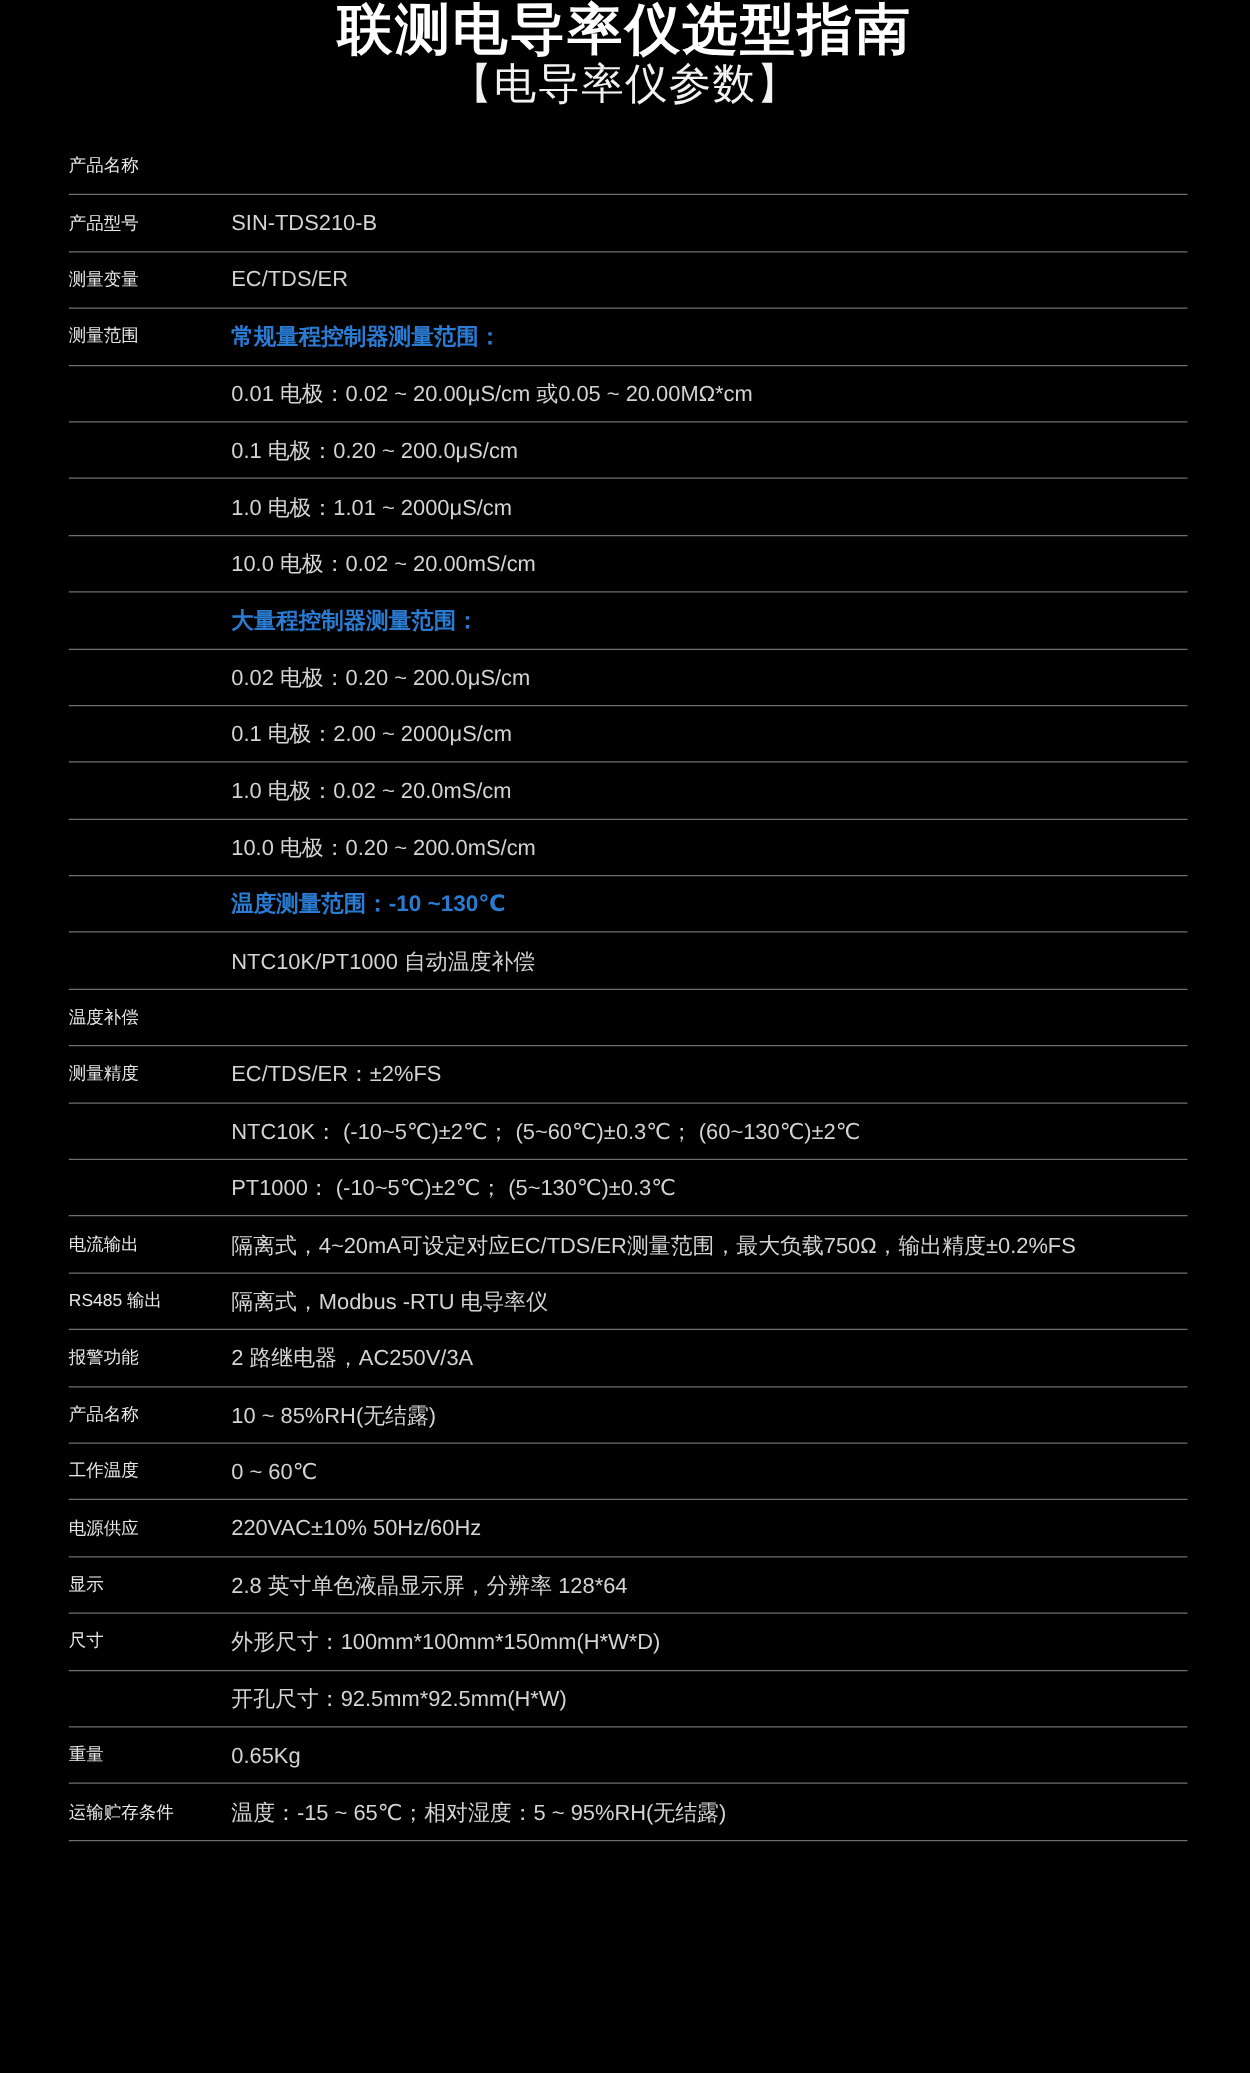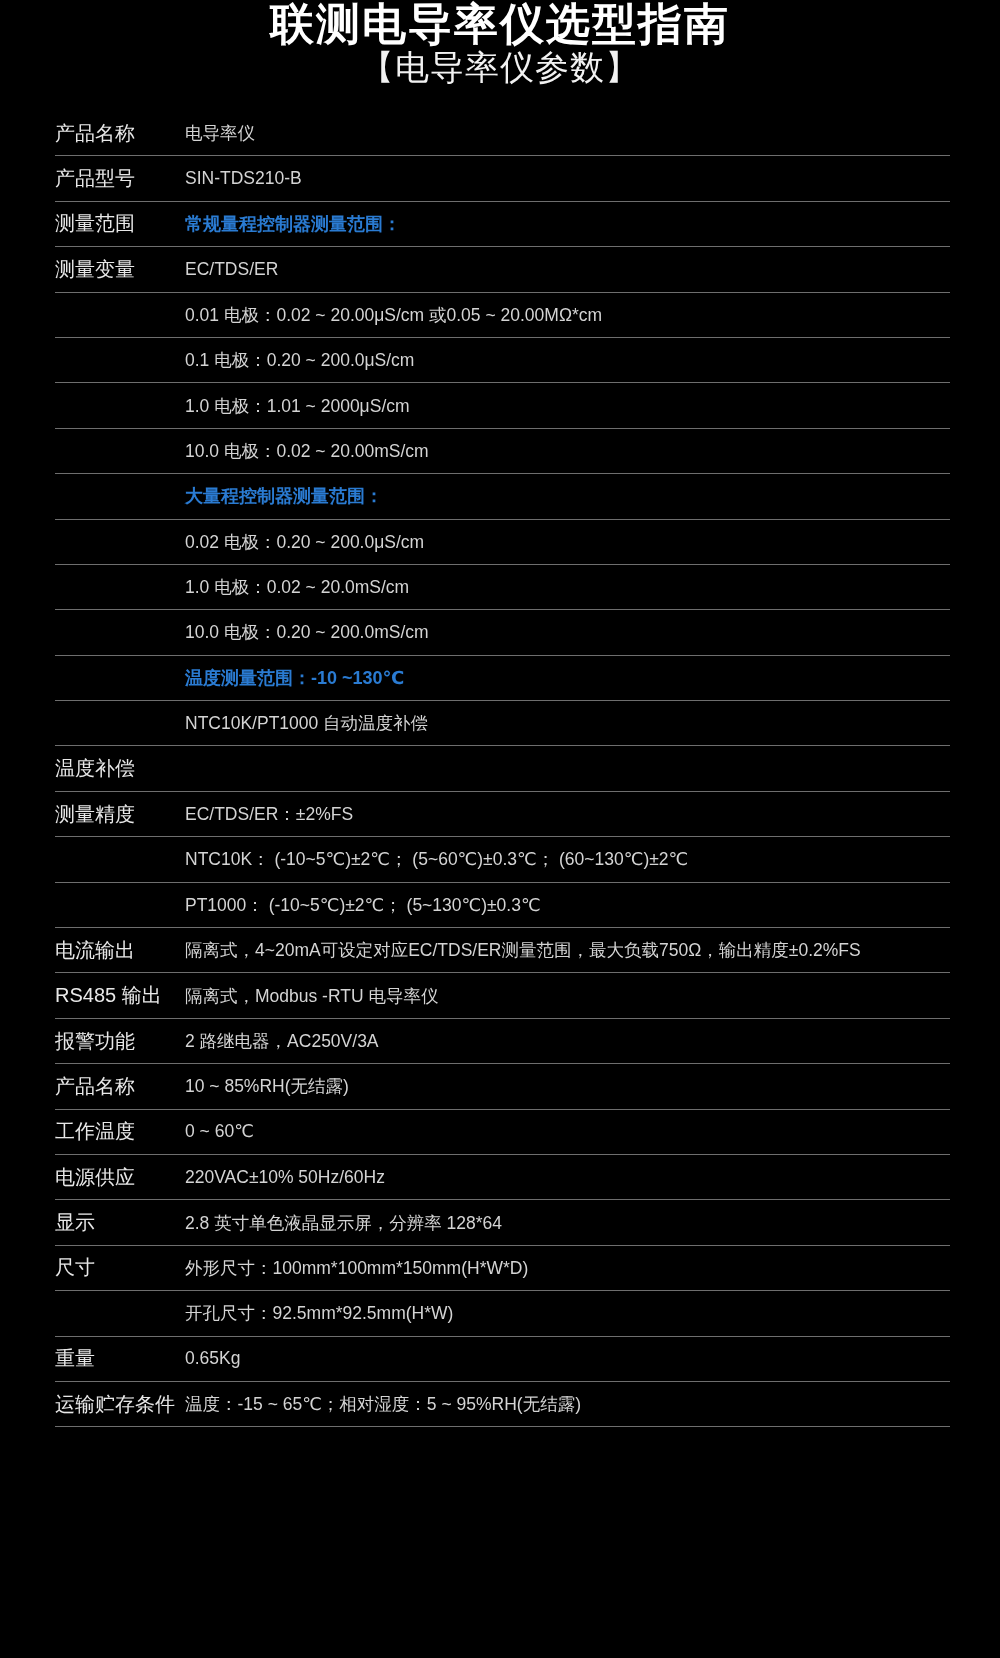--- a/index.html
+++ b/index.html
@@ -40,21 +40,21 @@
     display: flex;
     align-items: center;
     height: 45.4px;
     box-sizing: border-box;
     border-bottom: 1px solid #6e6e6e;
   }
   .spec-label {
     width: 130px;
     flex: 0 0 130px;
     color: #e8e8e8;
-    font-size: 20px;
+    font-size: 14px;
     font-weight: 500;
     white-space: nowrap;
   }
   .spec-value {
     flex: 1;
     color: #d4d4d4;
     font-size: 17.5px;
     font-weight: 400;
     white-space: nowrap;
   }
@@ -68,33 +68,32 @@
 <body style="--accent: #2a7bd2; background: rgb(0, 0, 0);">
 
 <div class="page-header">
   <div class="page-title">联测电导率仪选型指南</div>
   <div class="page-subtitle">【电导率仪参数】</div>
 </div>
 
 <div class="spec-table" id="spec-table">
     <div class="spec-row">
       <div class="spec-label">产品名称</div>
-      <div class="spec-value">电导率仪</div>
     </div>
     <div class="spec-row">
       <div class="spec-label">产品型号</div>
       <div class="spec-value">SIN-TDS210-B</div>
     </div>
+    <div class="spec-row">
+      <div class="spec-label">测量变量</div>
+      <div class="spec-value">EC/TDS/ER</div>
+    </div>
     <div class="spec-row heading">
       <div class="spec-label">测量范围</div>
       <div class="spec-value">常规量程控制器测量范围：</div>
-    </div>
-    <div class="spec-row">
-      <div class="spec-label">测量变量</div>
-      <div class="spec-value">EC/TDS/ER</div>
     </div>
     <div class="spec-row">
       <div class="spec-label"></div>
       <div class="spec-value">0.01 电极：0.02 ~ 20.00μS/cm 或0.05 ~ 20.00MΩ*cm</div>
     </div>
     <div class="spec-row">
       <div class="spec-label"></div>
       <div class="spec-value">0.1 电极：0.20 ~ 200.0μS/cm</div>
     </div>
     <div class="spec-row">
@@ -105,20 +104,24 @@
       <div class="spec-label"></div>
       <div class="spec-value">10.0 电极：0.02 ~ 20.00mS/cm</div>
     </div>
     <div class="spec-row heading">
       <div class="spec-label"></div>
       <div class="spec-value">大量程控制器测量范围：</div>
     </div>
     <div class="spec-row">
       <div class="spec-label"></div>
       <div class="spec-value">0.02 电极：0.20 ~ 200.0μS/cm</div>
+    </div>
+    <div class="spec-row">
+      <div class="spec-label"></div>
+      <div class="spec-value">0.1 电极：2.00 ~ 2000μS/cm</div>
     </div>
     <div class="spec-row">
       <div class="spec-label"></div>
       <div class="spec-value">1.0 电极：0.02 ~ 20.0mS/cm</div>
     </div>
     <div class="spec-row">
       <div class="spec-label"></div>
       <div class="spec-value">10.0 电极：0.20 ~ 200.0mS/cm</div>
     </div>
     <div class="spec-row heading">

